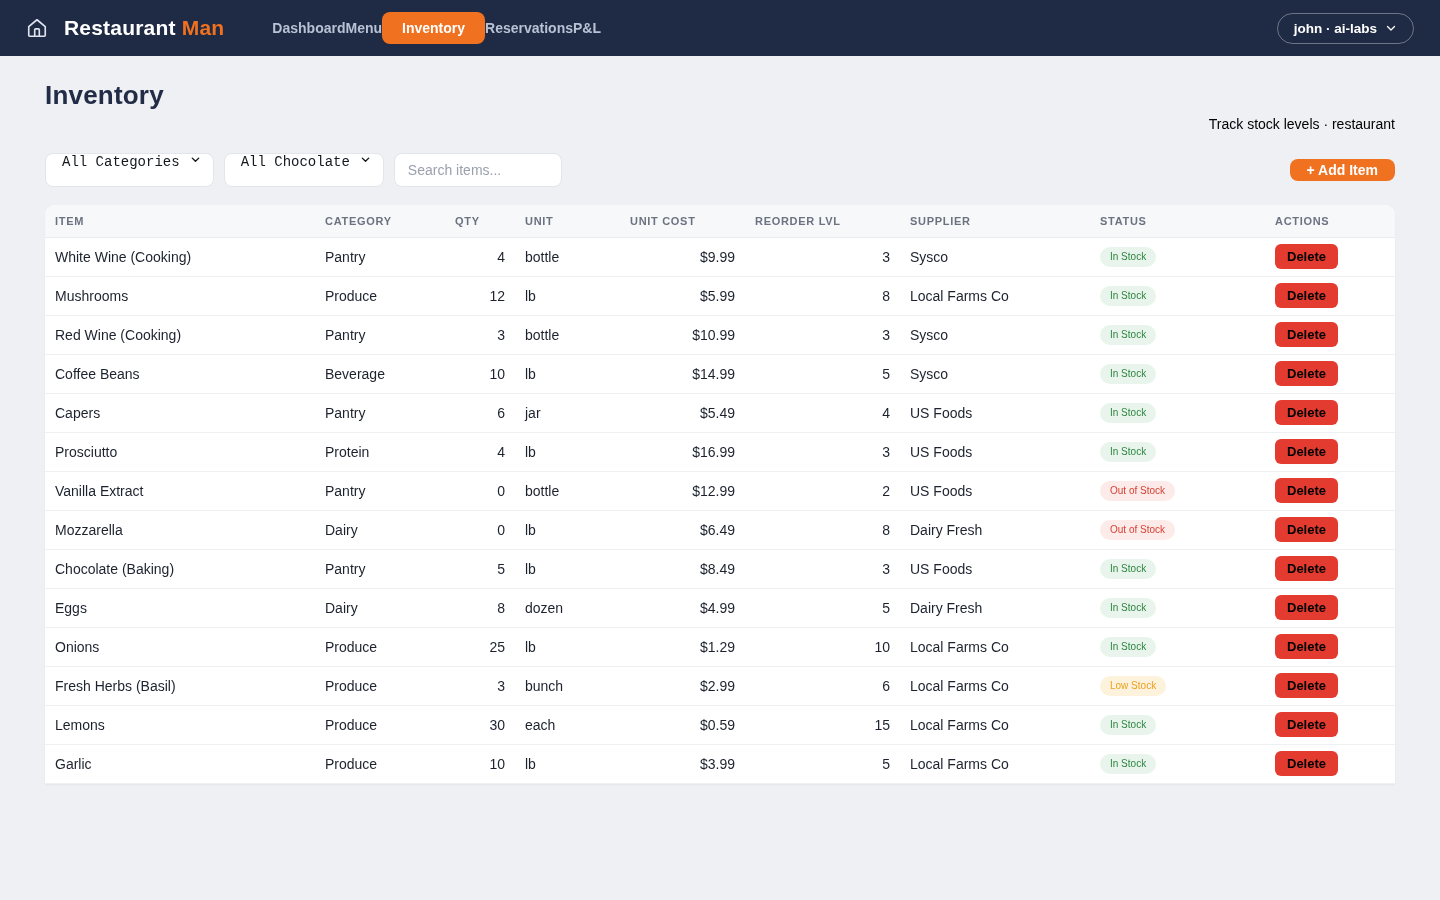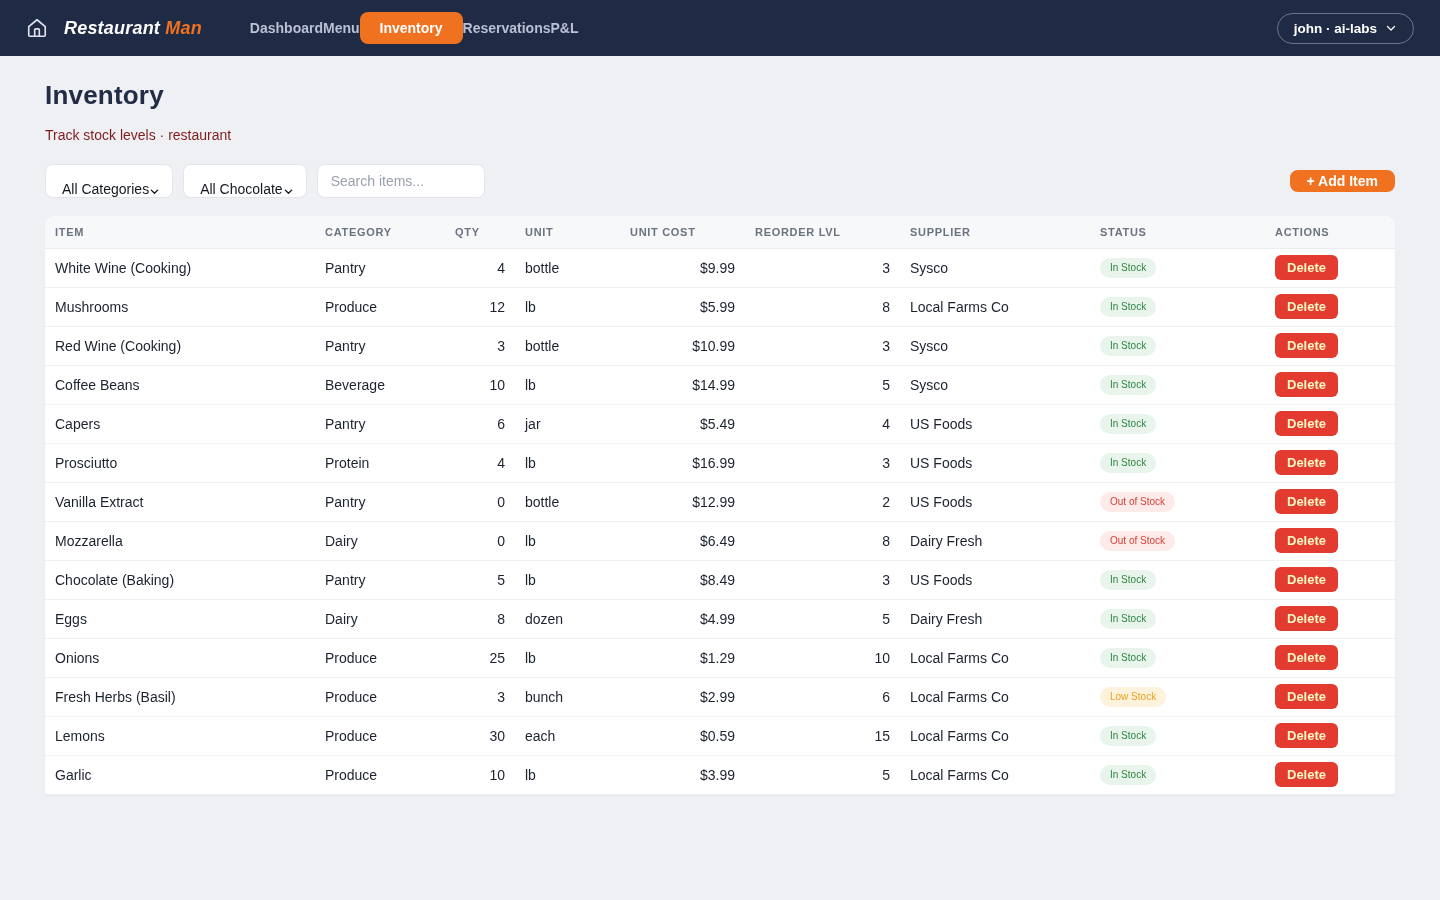--- a/index.html
+++ b/index.html
@@ -19,27 +19,26 @@
     align-items: center;
     padding: 0 26px;
   }
   .home-link {
     display: flex; align-items: center;
     color: #dfe4ee;
     margin-right: 16px;
     cursor: pointer;
   }
   .brand {
-    font-size: 18px;
+    font-size: 21px;
     font-weight: 800;
     color: #ffffff;
     letter-spacing: .2px;
     cursor: pointer;
     white-space: nowrap;
-    font-style: italic;
   }
   .brand .accent { color: #f0711f; }
   .nav-links {
     display: flex;
     align-items: center;
     margin-left: 48px;
   }
   .nav-link {
     font-size: 14px;
     font-weight: 700;
@@ -70,44 +69,47 @@
   
   .main { padding: 0 45px; }
   .page-title {
     margin-top: 24px;
     font-size: 26px;
     font-weight: 800;
     color: #222c47;
     letter-spacing: .2px;
   }
   .page-subtitle {
-    margin-top: 16px;
-    font-size: 14px;
-    color: #7f1d1d;
+    margin-top: 5px;
+    font-size: 14px;
+    color: #000000;
+    text-align: right;
   }
 
   
   .filter-bar {
     margin-top: 21px;
     display: flex;
     align-items: center;
     gap: 10px;
   }
   .select {
     height: 34px;
     background: #ffffff;
     border: 1px solid #e2e5ea;
     border-radius: 8px;
     display: flex;
-    align-items: flex-end;
+    align-items: flex-start;
+    gap: 10px;
     padding: 0 12px 0 16px;
     font-size: 14px;
     color: #14181f;
     cursor: pointer;
     white-space: nowrap;
+    font-family: Liberation Mono, monospace;
   }
   .select .chev { color: #14181f; }
   .search-input {
     height: 34px;
     width: 168px;
     background: #ffffff;
     border: 1px solid #e2e5ea;
     border-radius: 8px;
     padding: 0 13px;
     font-size: 14px;
@@ -182,21 +184,21 @@
     border-radius: 999px;
     font-size: 10px;
     font-weight: 400;
     line-height: 1.2;
   }
   .badge.in  { background: #e9f5ec; color: #2e8540; }
   .badge.low { background: #fdf3dc; color: #ec9f1f; }
   .badge.out { background: #fcebe9; color: #d84035; }
   .delete-btn {
     background: #e33b30;
-    color: #fef9c3;
+    color: #000000;
     border: none;
     border-radius: 6px;
     padding: 5px 12px;
     font-size: 13px;
     font-weight: 700;
     font-family: "Liberation Sans", "DejaVu Sans", sans-serif;
     cursor: pointer;
   }
 </style>
 </head>

